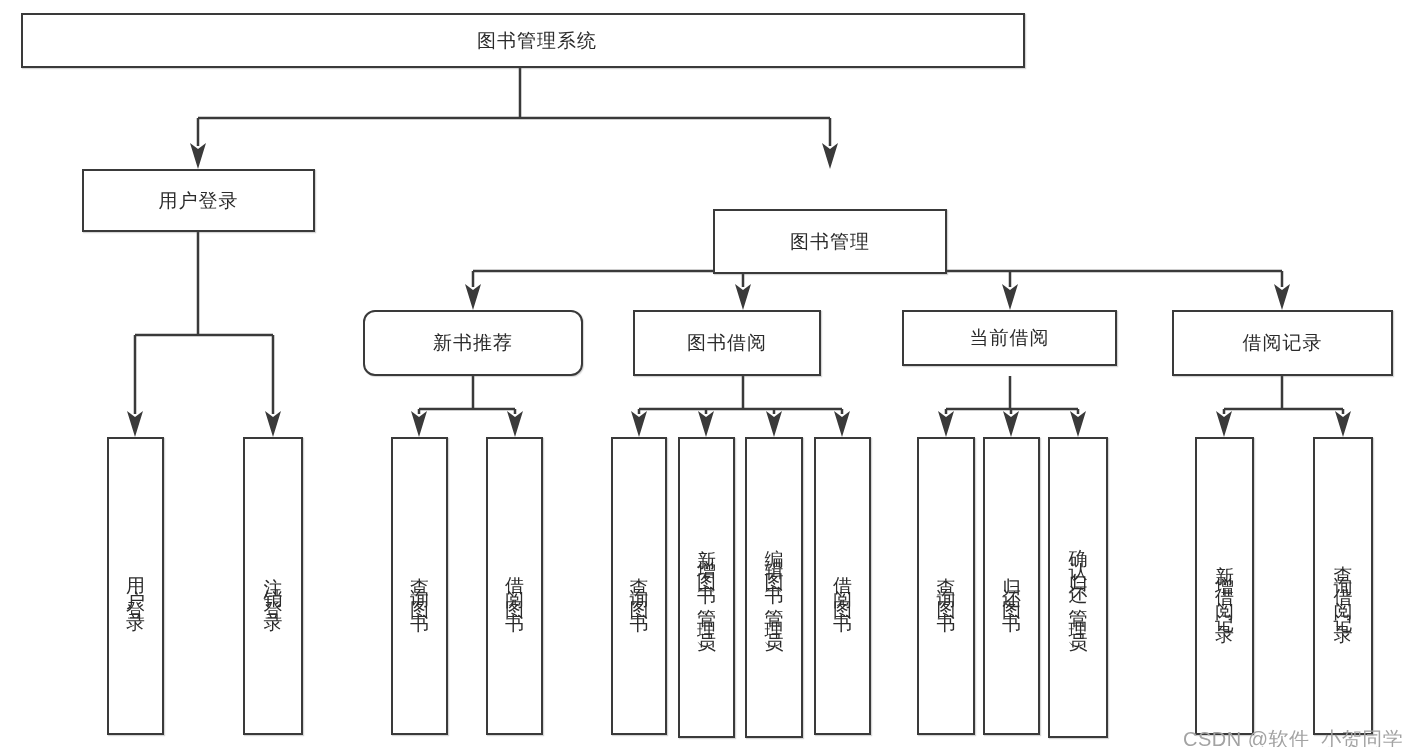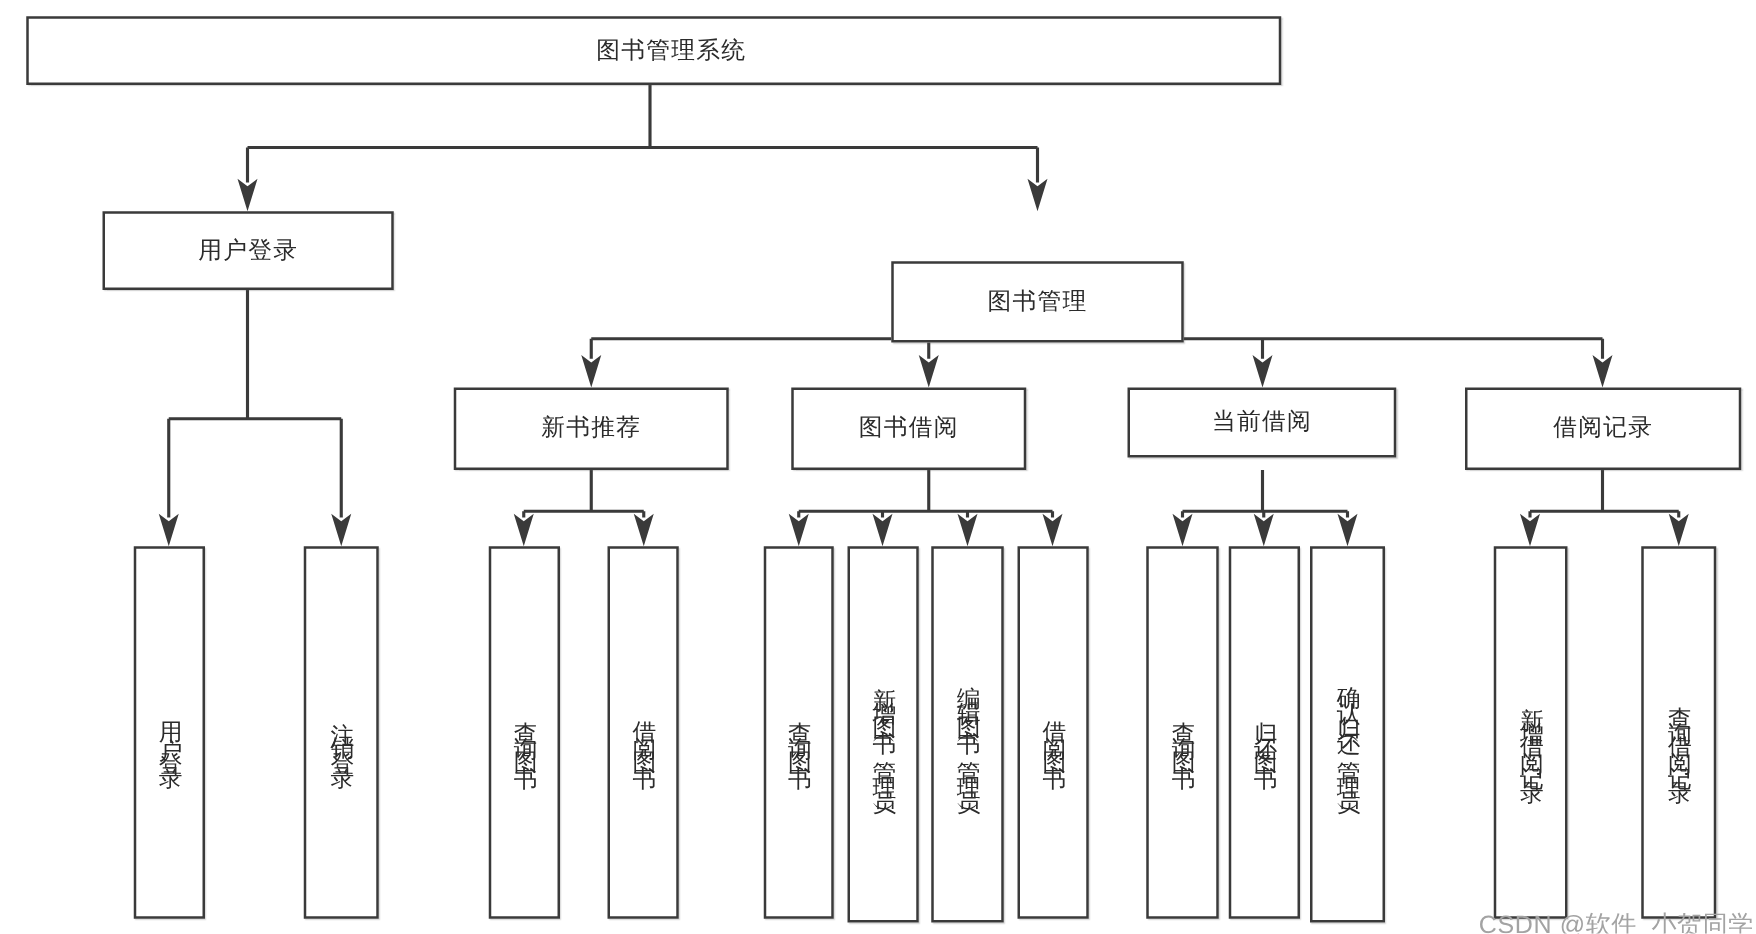--- a/index.html
+++ b/index.html
@@ -99,21 +99,21 @@
     <span class="lbl">图书管理系统</span>
   </div>
 
   <div class="node" style="left:82px; top:169px; width:233px; height:63px;">
     <span class="lbl">用户登录</span>
   </div>
   <div class="node" style="left:713px; top:169px; width:234px; height:65px;margin-top:40px;">
     <span class="lbl">图书管理</span>
   </div>
 
-  <div class="node" style="left:363px; top:310px; width:220px; height:66px;">
+  <div class="node" style="left:363px; top:310px; width:220px; height:66px;border-radius:12px;">
     <span class="lbl">新书推荐</span>
   </div>
   <div class="node" style="left:633px; top:310px; width:188px; height:66px;">
     <span class="lbl">图书借阅</span>
   </div>
   <div class="node" style="left:902px; top:310px; width:215px; height:56px;">
     <span class="lbl">当前借阅</span>
   </div>
   <div class="node" style="left:1172px; top:310px; width:221px; height:66px;">
     <span class="lbl">借阅记录</span>

